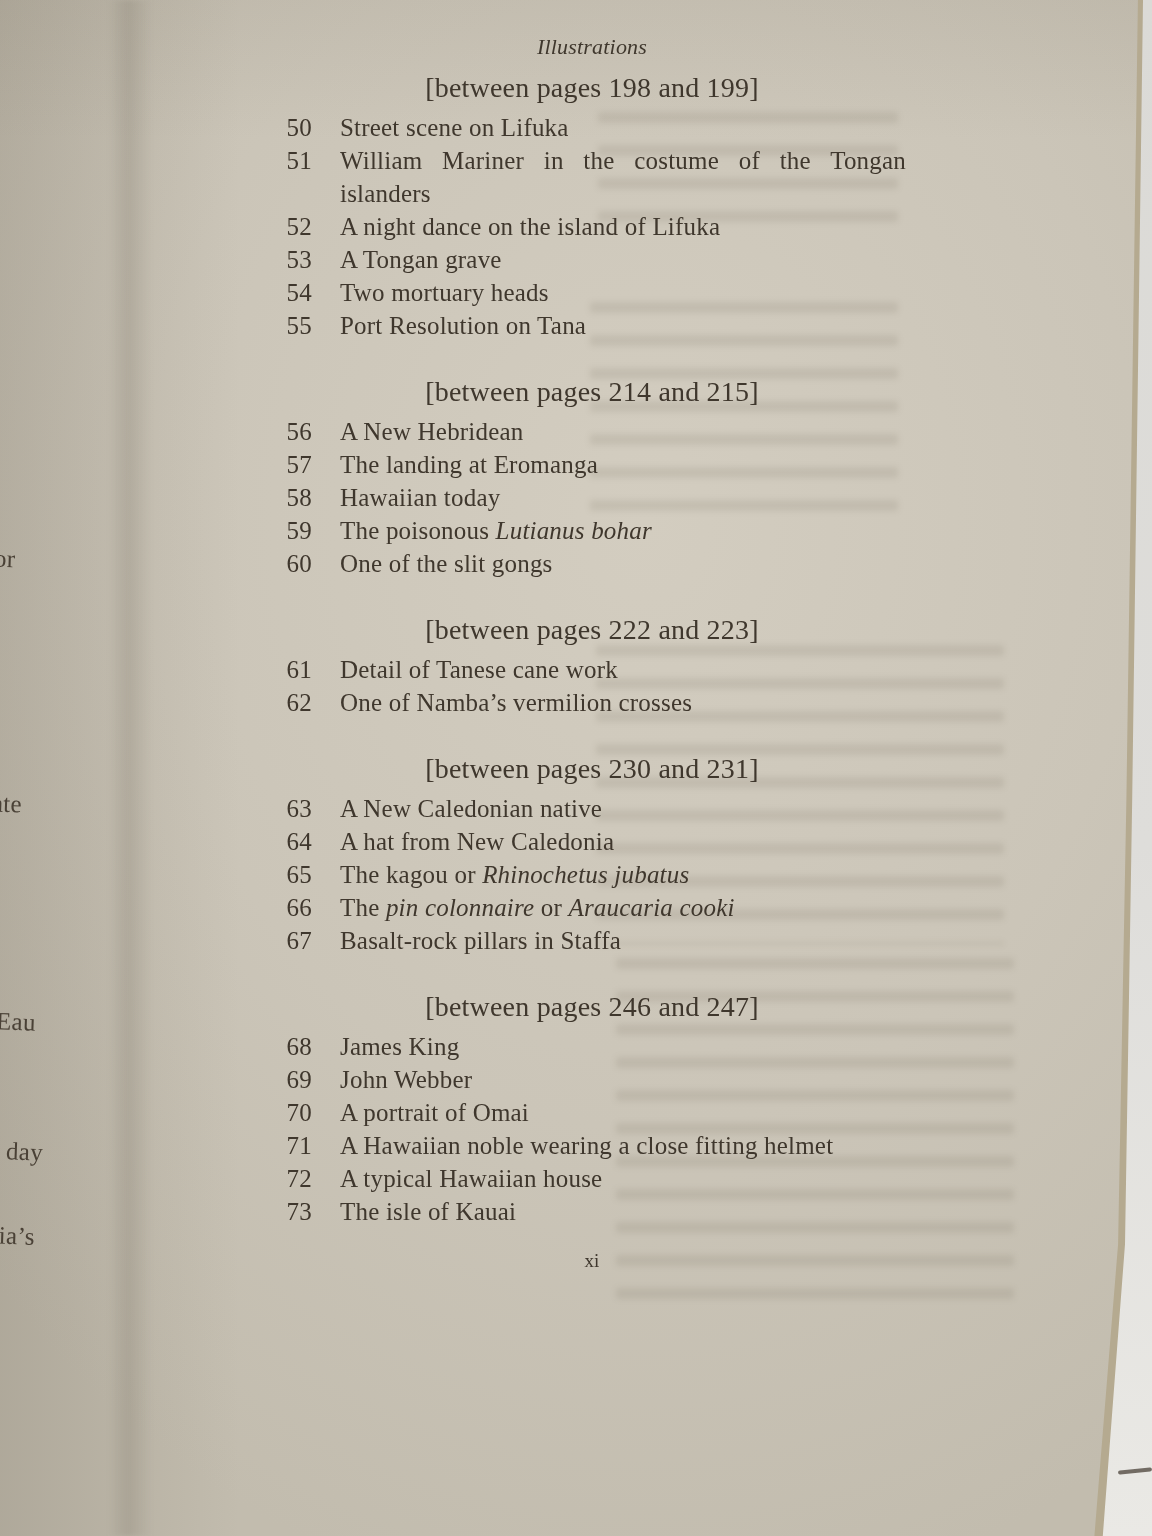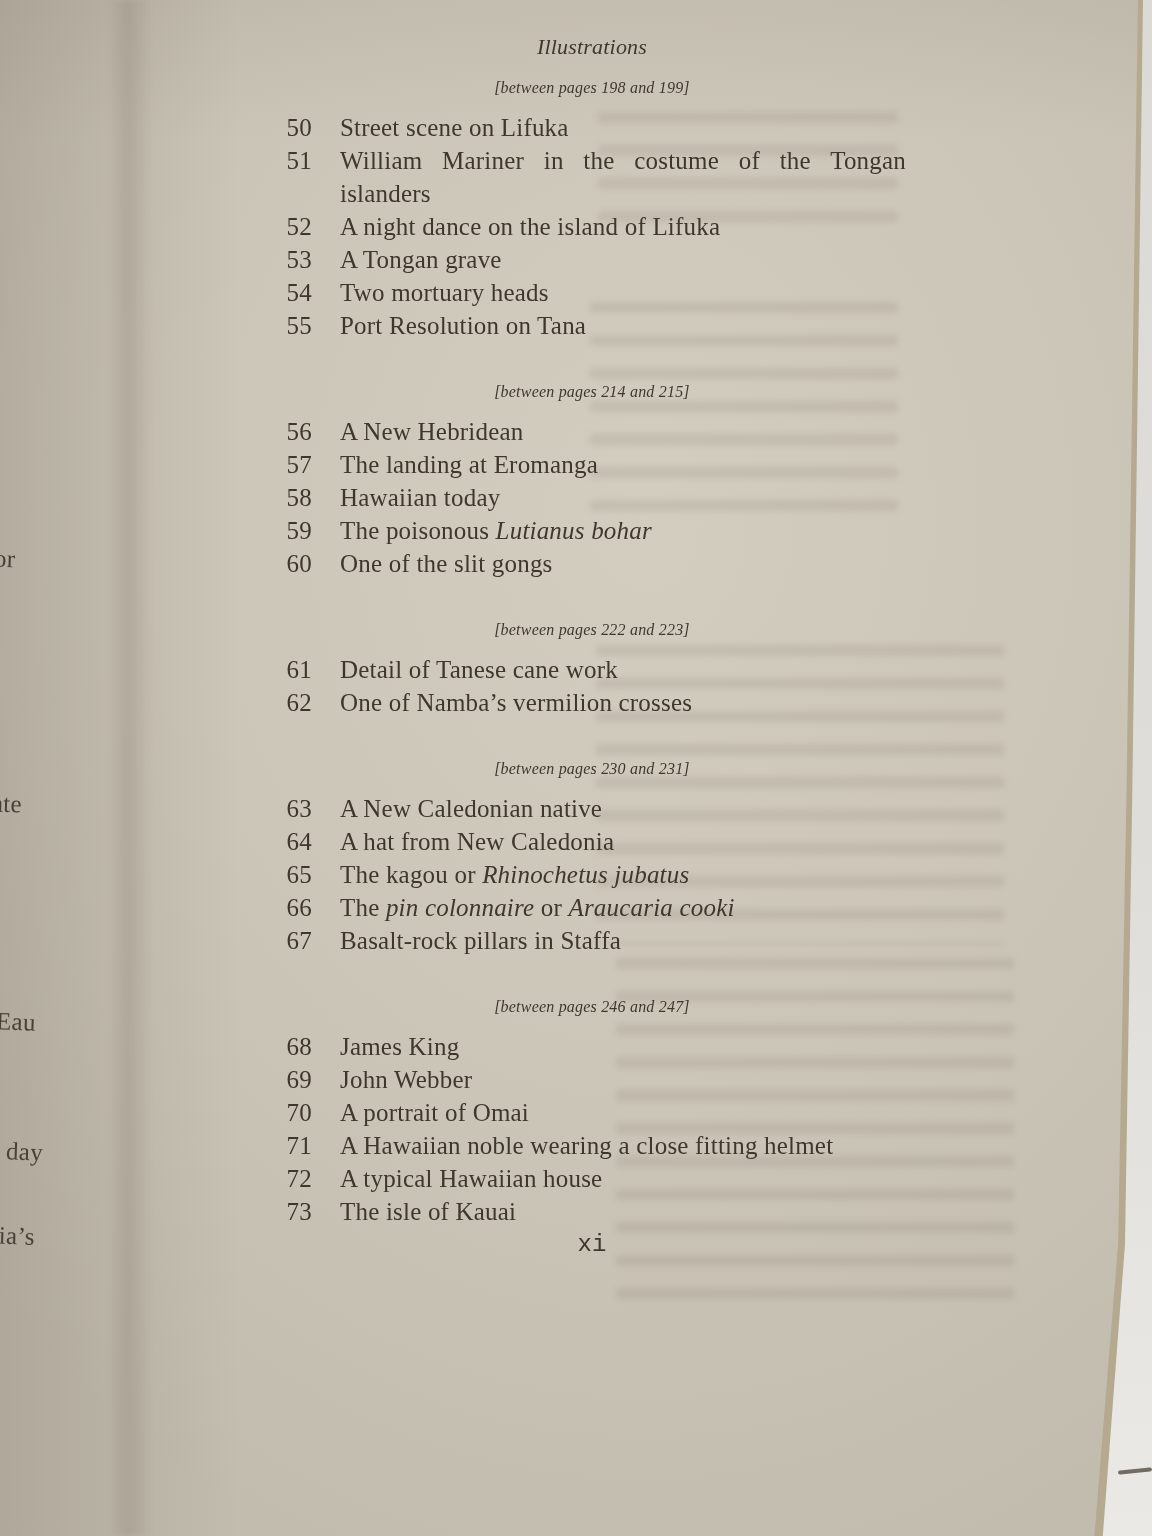--- a/index.html
+++ b/index.html
@@ -63,30 +63,30 @@
   
   .content{
     position:absolute;left:262px;top:30px;width:660px;
     color:#3f372d;font-size:25px;line-height:33px;letter-spacing:.2px;
   }
   .page-title{
     text-align:center;font-style:italic;font-size:22px;line-height:33px;
     font-weight:normal;margin:0;
   }
   .section-heading{
-    text-align:center;font-style:italic;font-size:16px;line-height:33px;
+    text-align:center;font-size:28px;line-height:33px;
     margin:33px 0 7px 0;
   }
   .section:first-of-type .section-heading{margin-top:8px;}
   .item{display:flex;}
   .item-num{width:50px;text-align:right;flex:none;}
   .item-caption{margin-left:28px;width:566px;text-align:justify;}
   .item-caption .it{font-style:italic;}
   .folio{
-    text-align:center;font-size:24px;line-height:33px;margin-top:0;font-family:Liberation Mono, monospace;
+    text-align:center;font-size:19px;line-height:33px;margin-top:16px;
   }
 </style>
 </head>
 <body>
 
 <div class="photo">
   <div class="paper"></div>
   <div class="shade-left"></div>
   <div class="shade-top"></div>
   <div class="gutter"></div>

